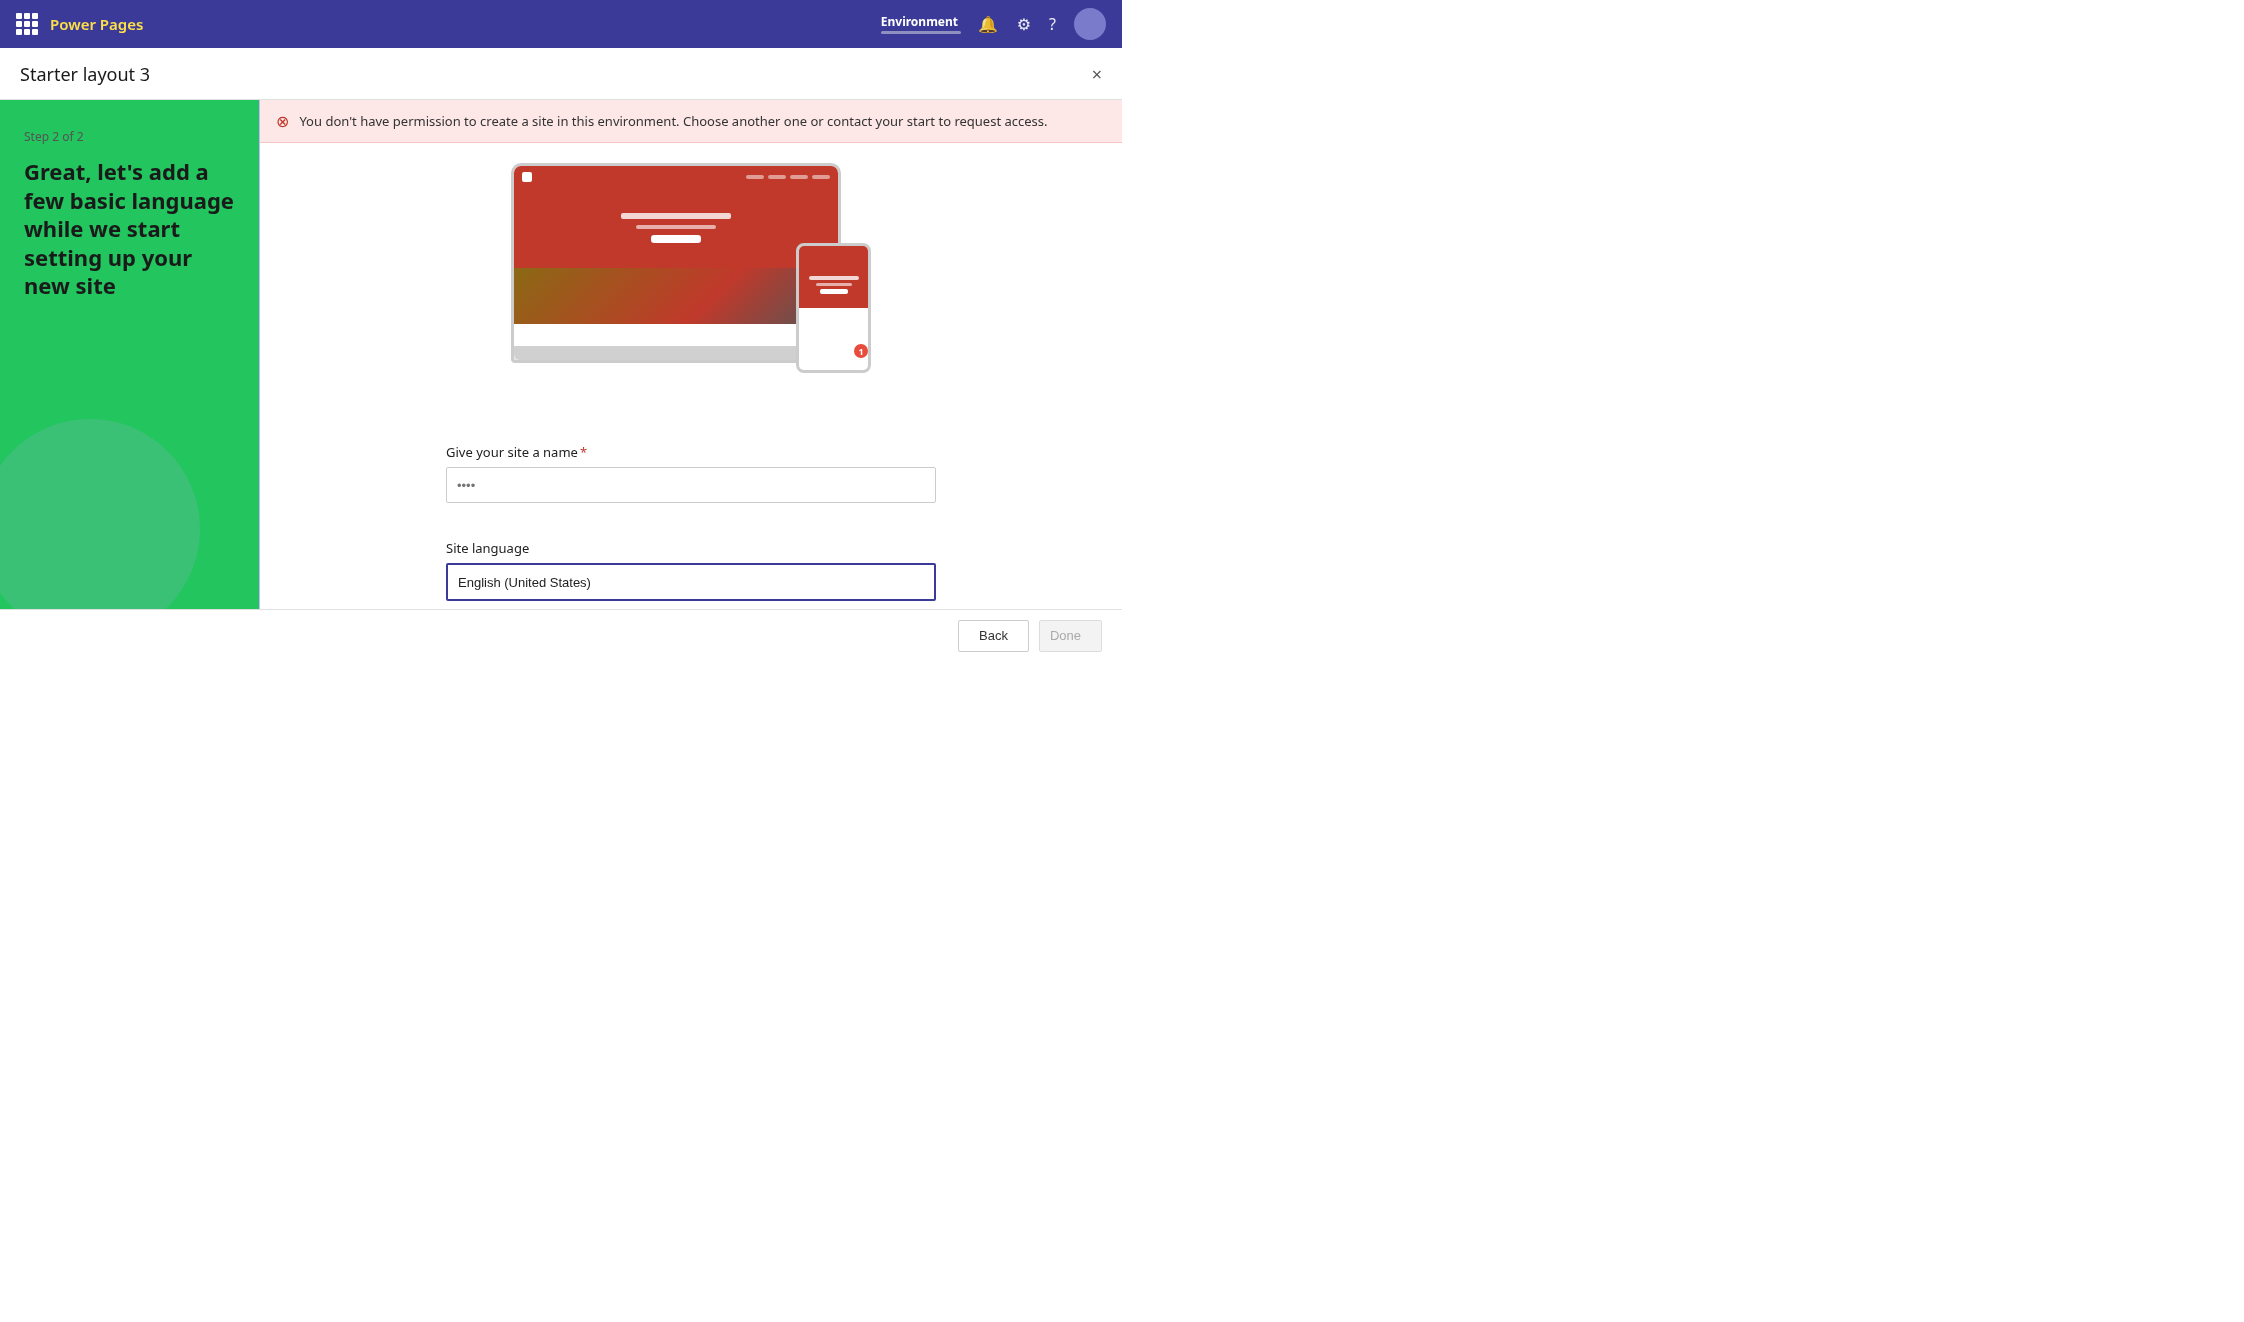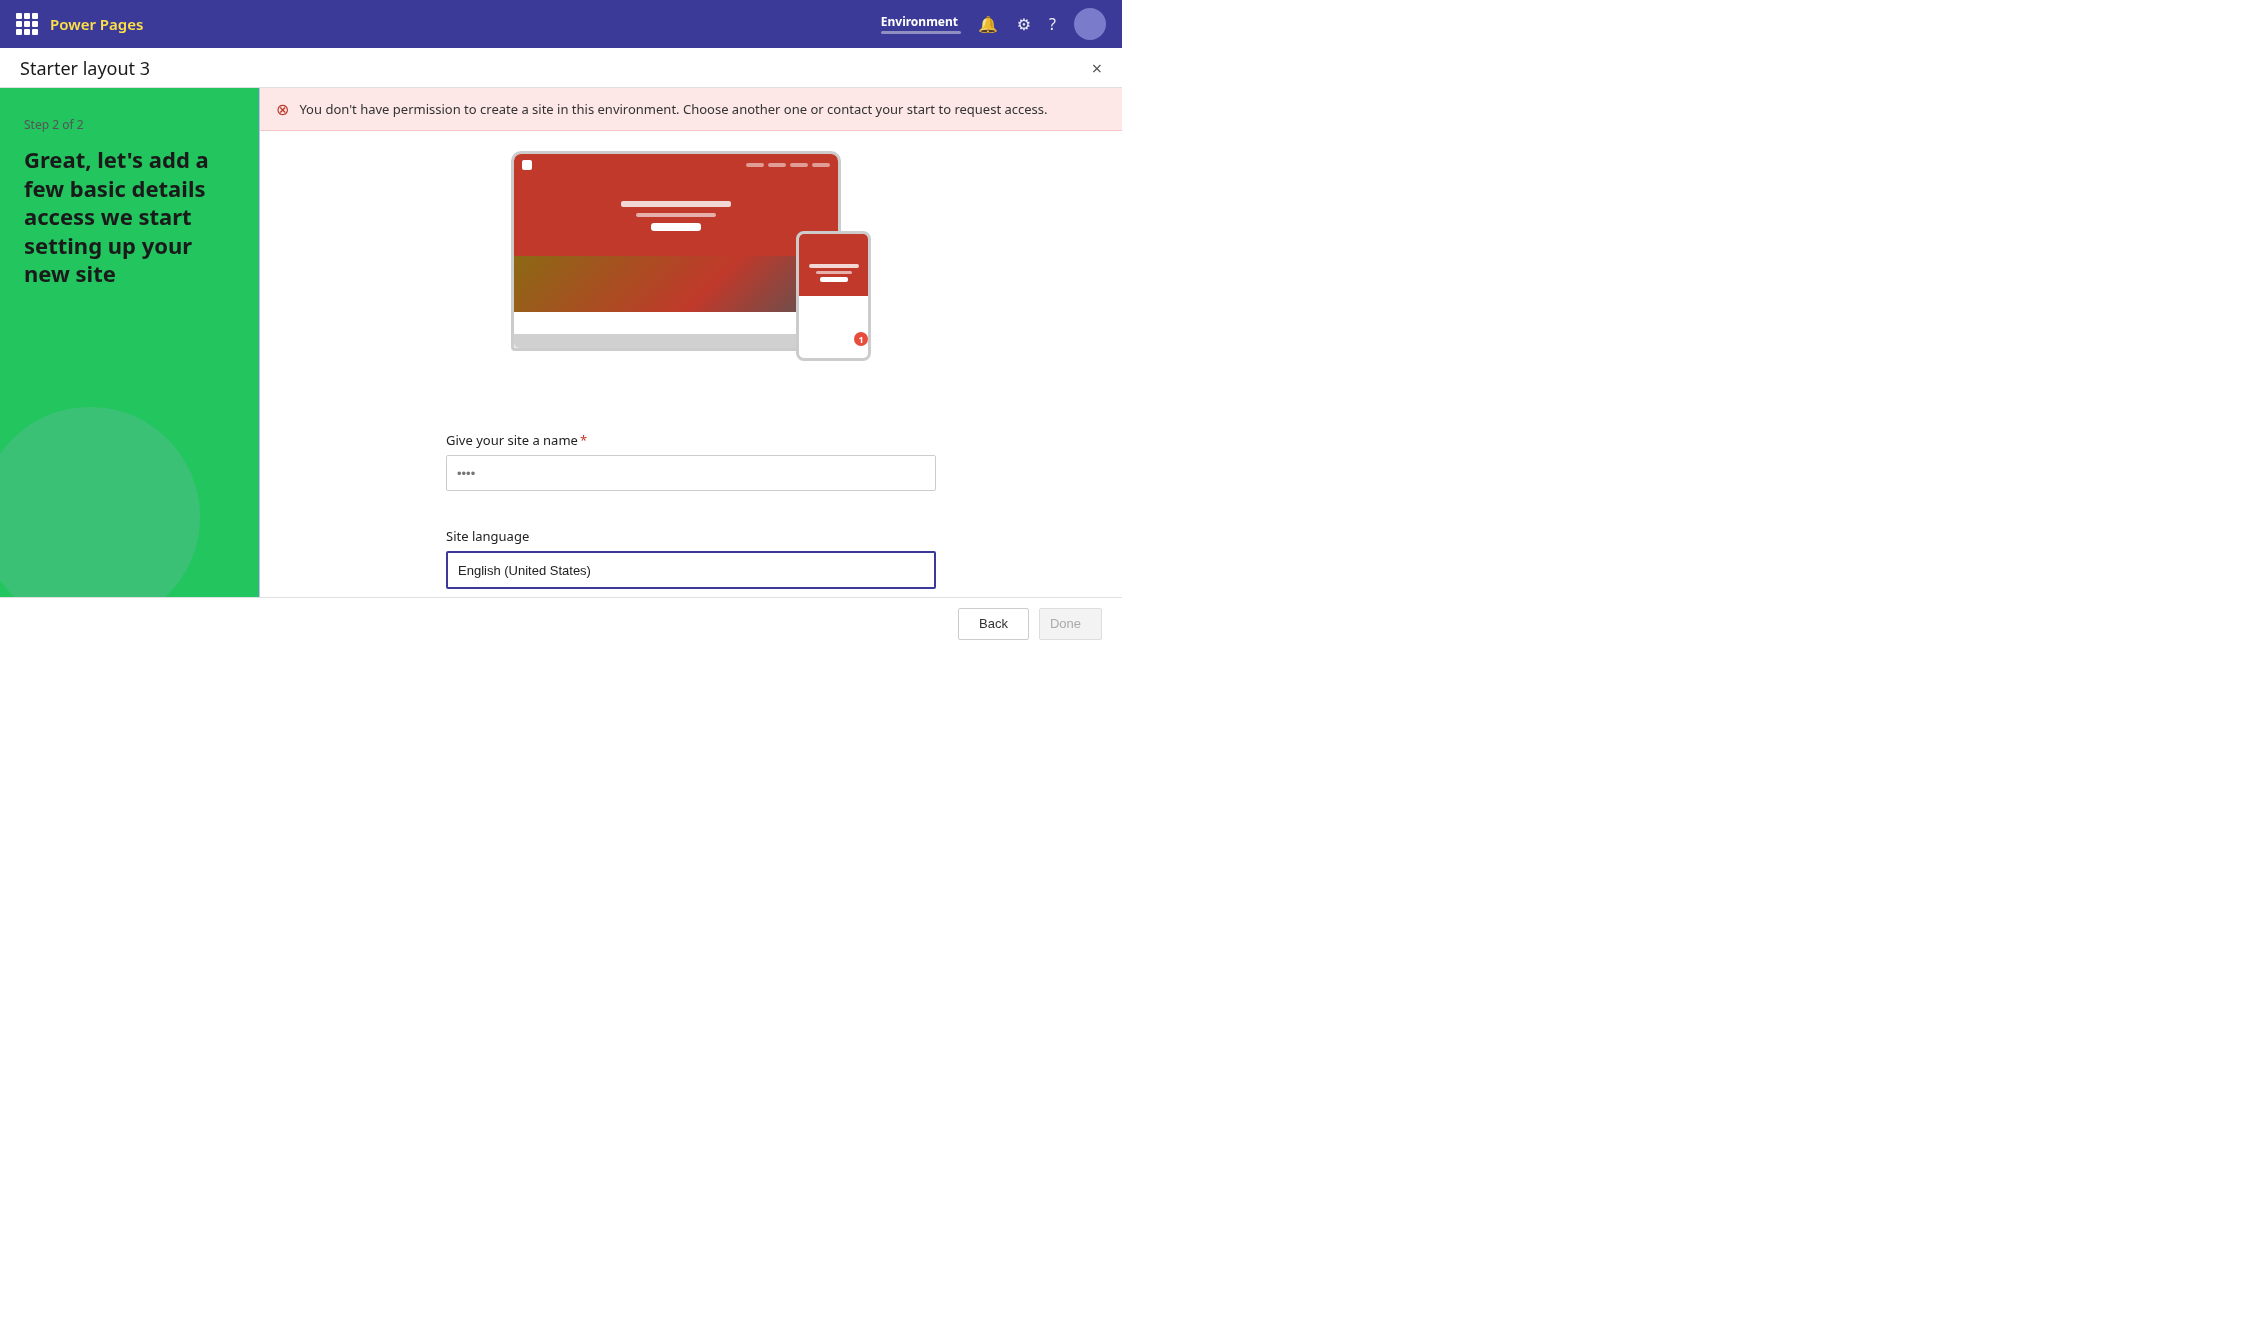--- a/index.html
+++ b/index.html
@@ -65,21 +65,21 @@
       width: 32px; height: 32px;
       border-radius: 50%;
       background: #7b7bcc;
       display: flex; align-items: center; justify-content: center;
       color: #fff; font-size: 13px; font-weight: 600;
       cursor: pointer;
     }
 
     
     .titlebar {
-      height: 40px;
+      height: 52px;
       border-bottom: 1px solid #e0e0e0;
       display: flex;
       align-items: center;
       padding: 16px 20px;
       justify-content: space-between;
     }
     .titlebar-text {
       font-size: 18px;
       font-weight: 400;
       color: #1a1a1a;
@@ -446,21 +446,21 @@
 
 <div class="titlebar">
   <span class="titlebar-text">Starter layout 3</span>
   <span class="titlebar-close">×</span>
 </div>
 
 <div class="main">
 
   <div class="sidebar">
     <div class="step-label">Step 2 of 2</div>
-    <div class="step-heading">Great, let's add a few basic details access we start setting up your new site</div>
+    <div class="step-heading">Great, let's add a few basic language while we start setting up your new site</div>
     <div class="sidebar-decoration"></div>
   </div>
 
   <div class="content">
 
     <div class="error-banner">
       <span class="error-icon">⊗</span>
       <span>You don't have permission to create a site in this environment. Choose another one or contact your start to request access.</span>
     </div>
 

